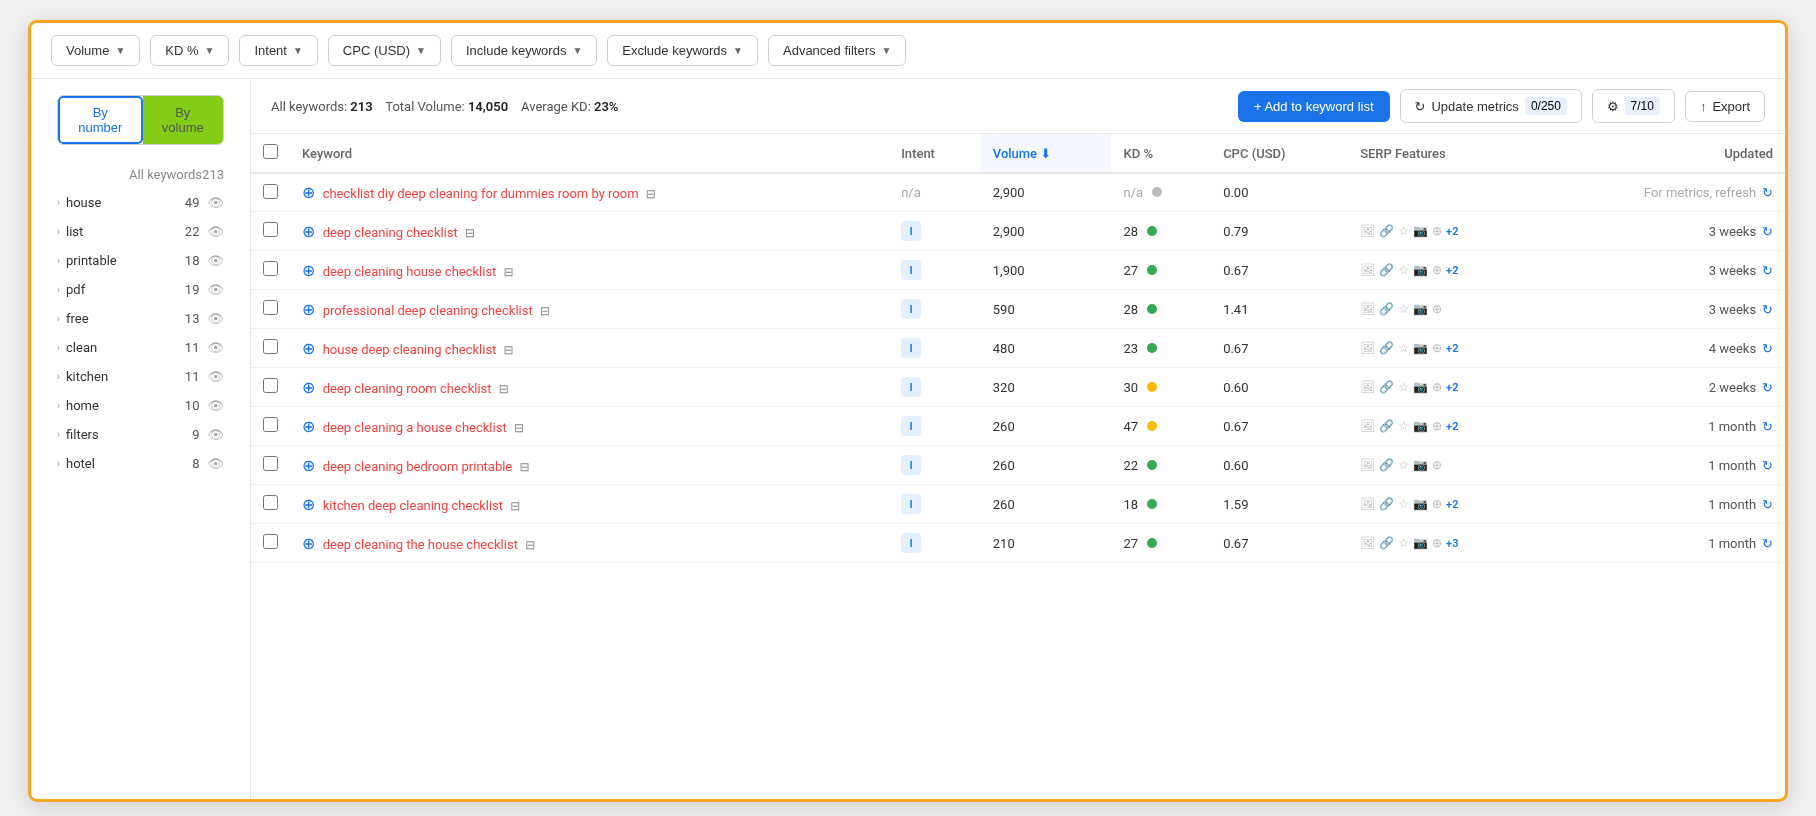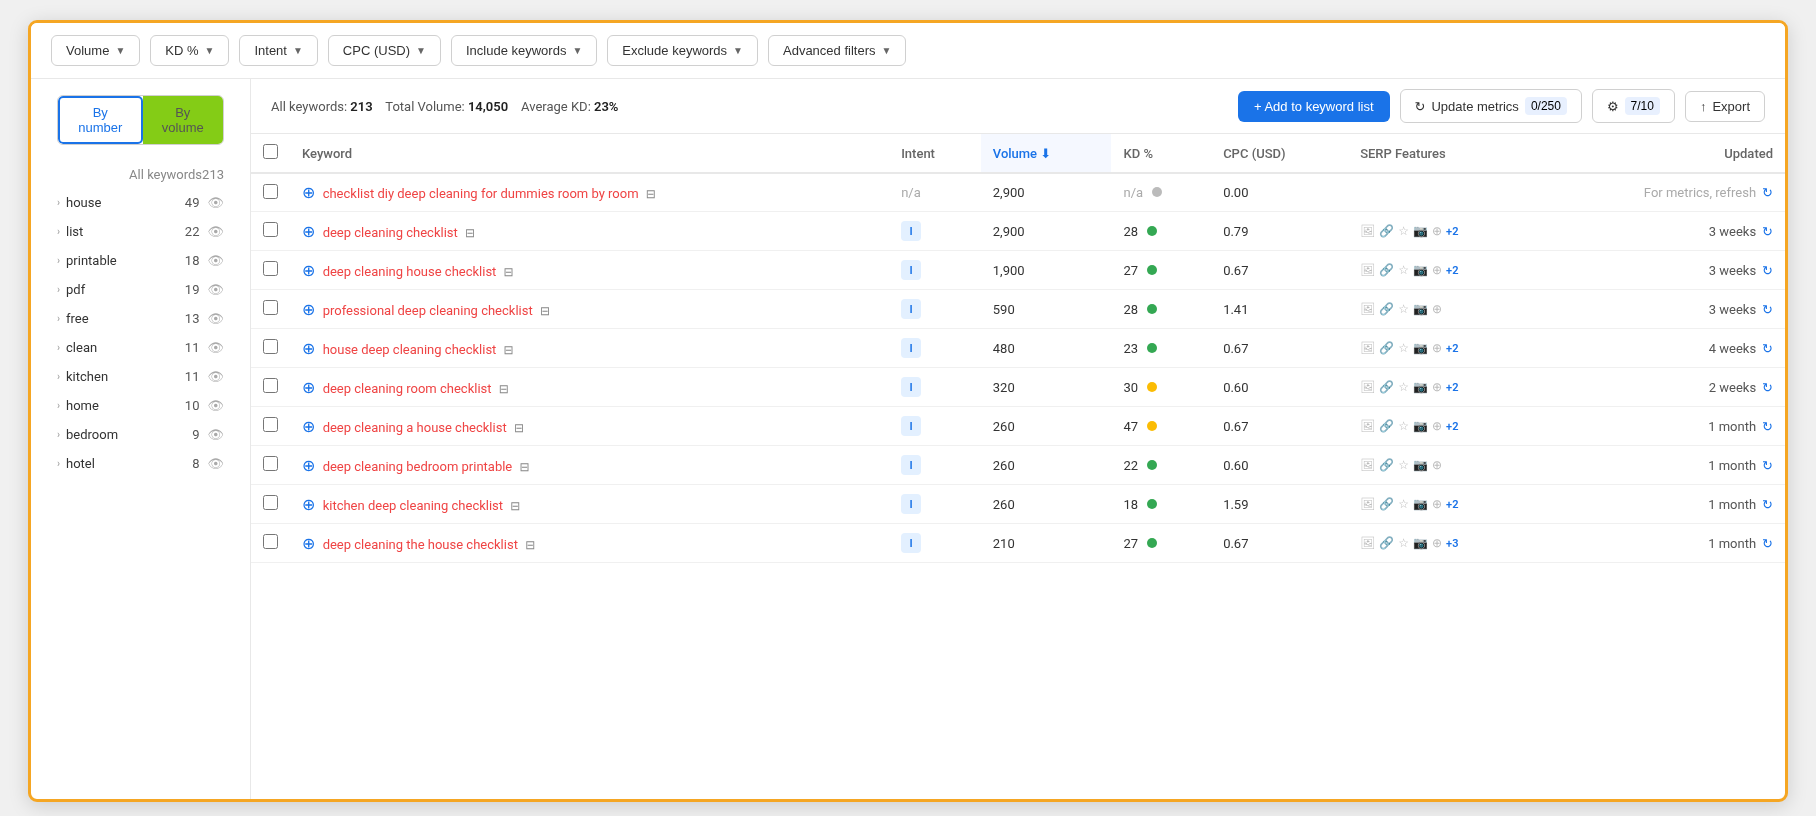--- a/index.html
+++ b/index.html
@@ -377,21 +377,21 @@
         <span>home</span>
       </div>
       <div class="sidebar-item-right">
         <span>10</span>
         <span class="eye-icon">👁</span>
       </div>
     </div>
           <div class="sidebar-item">
       <div class="sidebar-item-left">
         <span class="sidebar-chevron">›</span>
-        <span>bedroom</span>
+        <span>filters</span>
       </div>
       <div class="sidebar-item-right">
         <span>9</span>
         <span class="eye-icon">👁</span>
       </div>
     </div>
           <div class="sidebar-item">
       <div class="sidebar-item-left">
         <span class="sidebar-chevron">›</span>
         <span>hotel</span>

